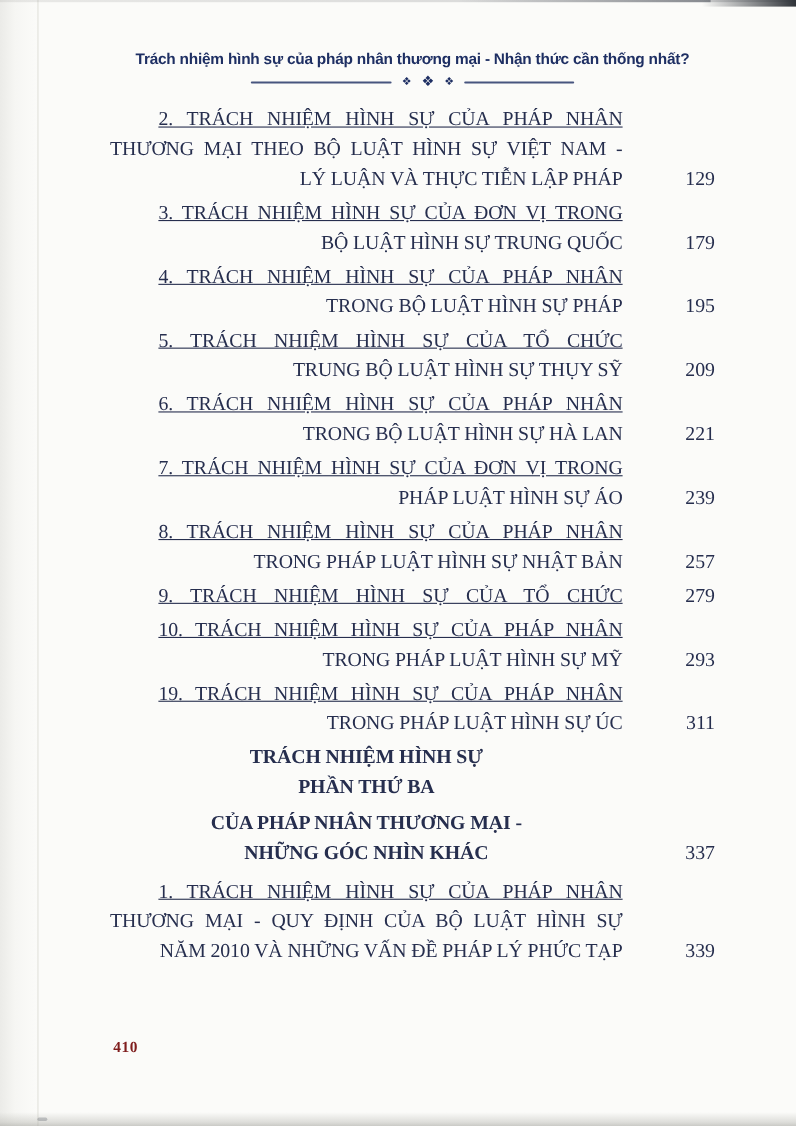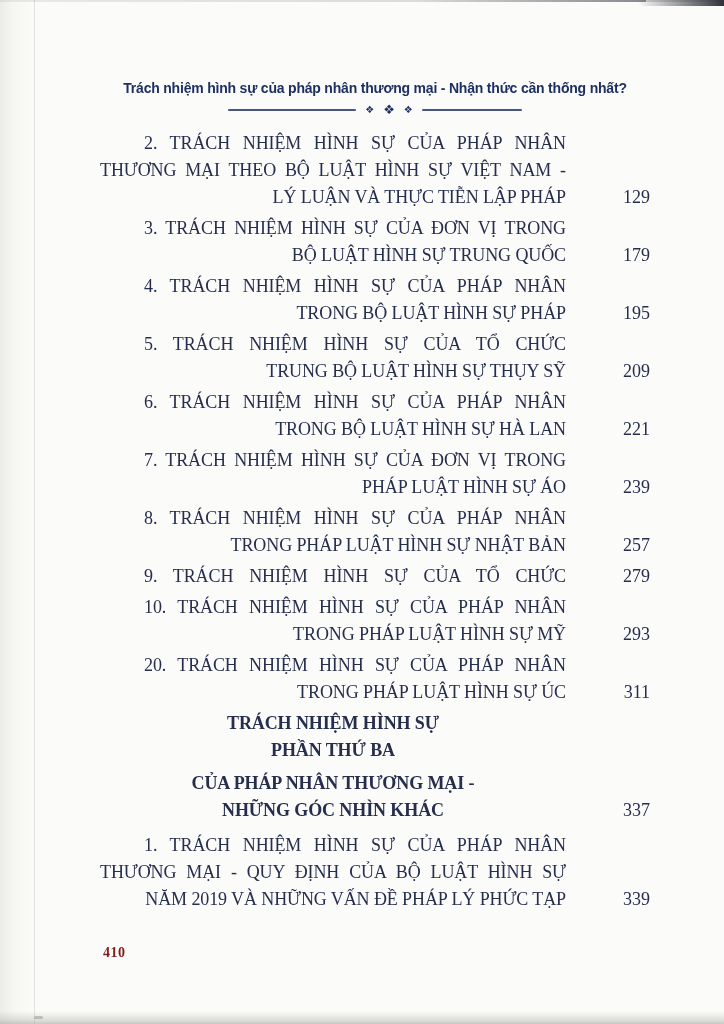--- a/index.html
+++ b/index.html
@@ -17,41 +17,41 @@
     background:linear-gradient(90deg,rgba(150,150,148,.18),rgba(120,122,128,.32));}
   .scan-top-streak{position:absolute;top:0;right:78px;width:230px;height:2px;
     background:linear-gradient(to left,rgba(70,75,85,.55),rgba(70,75,85,0));}
   .scan-corner{position:absolute;top:0;right:0;width:86px;height:6px;
     background:linear-gradient(to left,#2e3238,rgba(90,95,100,0));}
   .scan-bottom{position:absolute;left:0;right:0;bottom:0;height:13px;
     background:linear-gradient(180deg,rgba(200,200,195,0),rgba(186,186,180,.45) 70%,rgba(158,158,152,.55));}
   .speck{position:absolute;left:34px;top:1016px;width:9px;height:3px;
     background:rgba(90,95,105,.32);border-radius:2px;}
 
-  .content{position:absolute;left:100px;top:44px;width:550px;margin-top:35px;}
+  .content{position:absolute;left:100px;top:44px;width:550px;}
 
   
   .running-title{
     font-family:"Liberation Sans","DejaVu Sans",sans-serif;
     font-weight:700;font-size:14px;letter-spacing:-0.2px;
     color:#1e2f63;text-align:center;line-height:18px;}
   .divider{display:flex;align-items:center;justify-content:center;gap:9px;
     margin-top:5px;height:16px;}
   .rule{height:2px;background:#27376a;opacity:.85;border-radius:1px;}
   .rule.left{width:128px;}
   .rule.right{width:100px;}
   .orn{color:#1e2f63;font-family:"DejaVu Sans",sans-serif;font-size:10px;line-height:1;}
   .orn.big{font-size:13px;position:relative;top:-1px;}
 
   
   main{margin-top:12px;}
   .toc-entry{display:flex;align-items:flex-end;margin-bottom:4px;}
   .entry-lines{width:466px;}
   .toc-line{font-size:18px;line-height:27px;letter-spacing:-0.1px;text-align:right;}
-  .toc-line.first{text-indent:44px;}
+  .toc-line.first{text-indent:44px;text-decoration:underline;}
   .toc-line.stretch{text-align:justify;text-align-last:justify;}
   .entry-lines.centered .toc-line{text-align:center;text-indent:0;}
   .bold{font-weight:700;}
   .kicker{margin-bottom:6px;}
   .section-block{margin-bottom:8px;}
   .entry-page{width:84px;text-align:right;font-size:18px;line-height:27px;color:#262e4e;}
 
   .folio{position:absolute;left:103px;top:945px;font-size:14px;color:#7f1d1d;letter-spacing:.5px;font-weight:bold;}
 </style>
 </head>
@@ -137,21 +137,21 @@
           </div>
           <div class="toc-entry">
             <div class="entry-lines">
               <div class="toc-line first stretch">10. TRÁCH NHIỆM HÌNH SỰ CỦA PHÁP NHÂN</div>
               <div class="toc-line">TRONG PHÁP LUẬT HÌNH SỰ MỸ</div>
             </div>
             <div class="entry-page">293</div>
           </div>
           <div class="toc-entry">
             <div class="entry-lines">
-              <div class="toc-line first stretch">20. TRÁCH NHIỆM HÌNH SỰ CỦA PHÁP NHÂN</div>
+              <div class="toc-line first stretch">19. TRÁCH NHIỆM HÌNH SỰ CỦA PHÁP NHÂN</div>
               <div class="toc-line">TRONG PHÁP LUẬT HÌNH SỰ ÚC</div>
             </div>
             <div class="entry-page">311</div>
           </div>
         </div>
 
       <div class="toc-entry section-block">
         <div class="entry-lines centered">
           <div class="toc-line bold">TRÁCH NHIỆM HÌNH SỰ</div>
           <div class="toc-line kicker bold">PHẦN THỨ BA</div>
@@ -159,21 +159,21 @@
           <div class="toc-line bold">NHỮNG GÓC NHÌN KHÁC</div>
         </div>
         <div class="entry-page">337</div>
       </div>
 
       <div>
           <div class="toc-entry">
             <div class="entry-lines">
               <div class="toc-line first stretch">1. TRÁCH NHIỆM HÌNH SỰ CỦA PHÁP NHÂN</div>
               <div class="toc-line stretch">THƯƠNG MẠI - QUY ĐỊNH CỦA BỘ LUẬT HÌNH SỰ</div>
-              <div class="toc-line">NĂM 2019 VÀ NHỮNG VẤN ĐỀ PHÁP LÝ PHỨC TẠP</div>
+              <div class="toc-line">NĂM 2010 VÀ NHỮNG VẤN ĐỀ PHÁP LÝ PHỨC TẠP</div>
             </div>
             <div class="entry-page">339</div>
           </div>
         </div>
     </main>
   </div>
 
   <div class="folio">410</div>
 </div>
 

